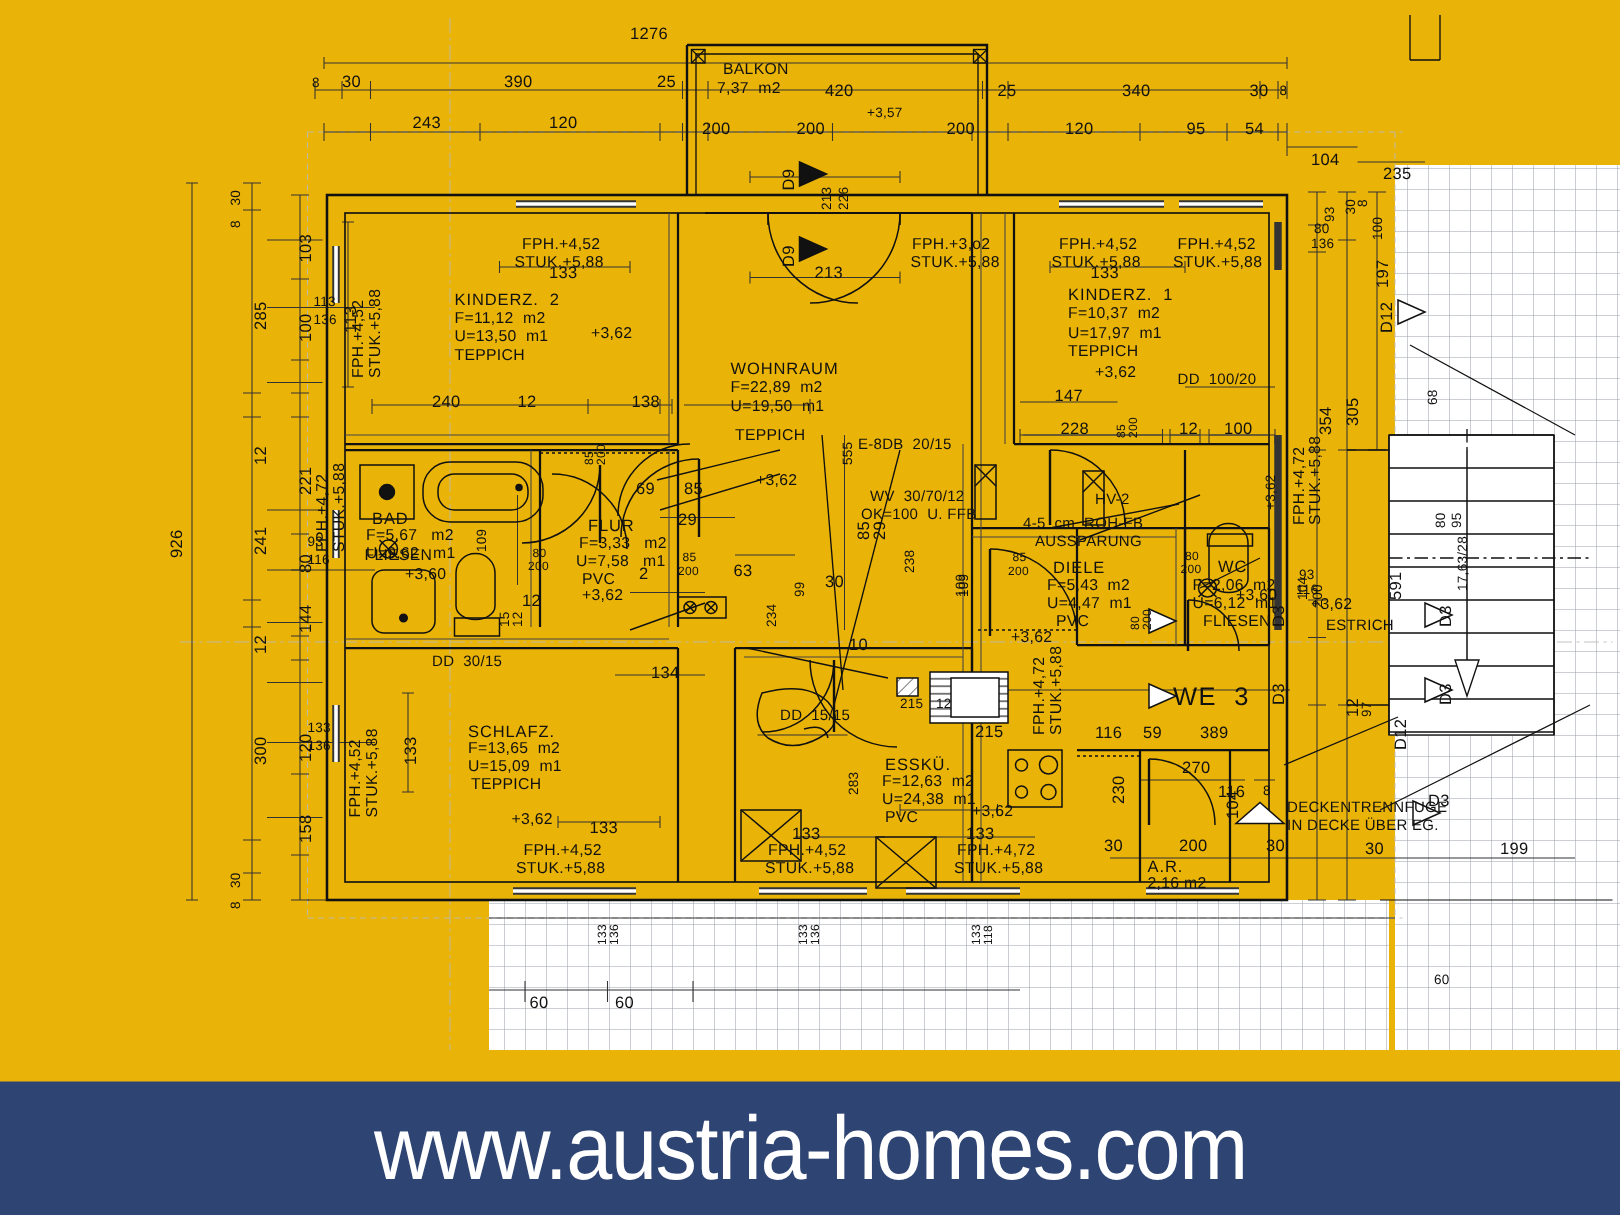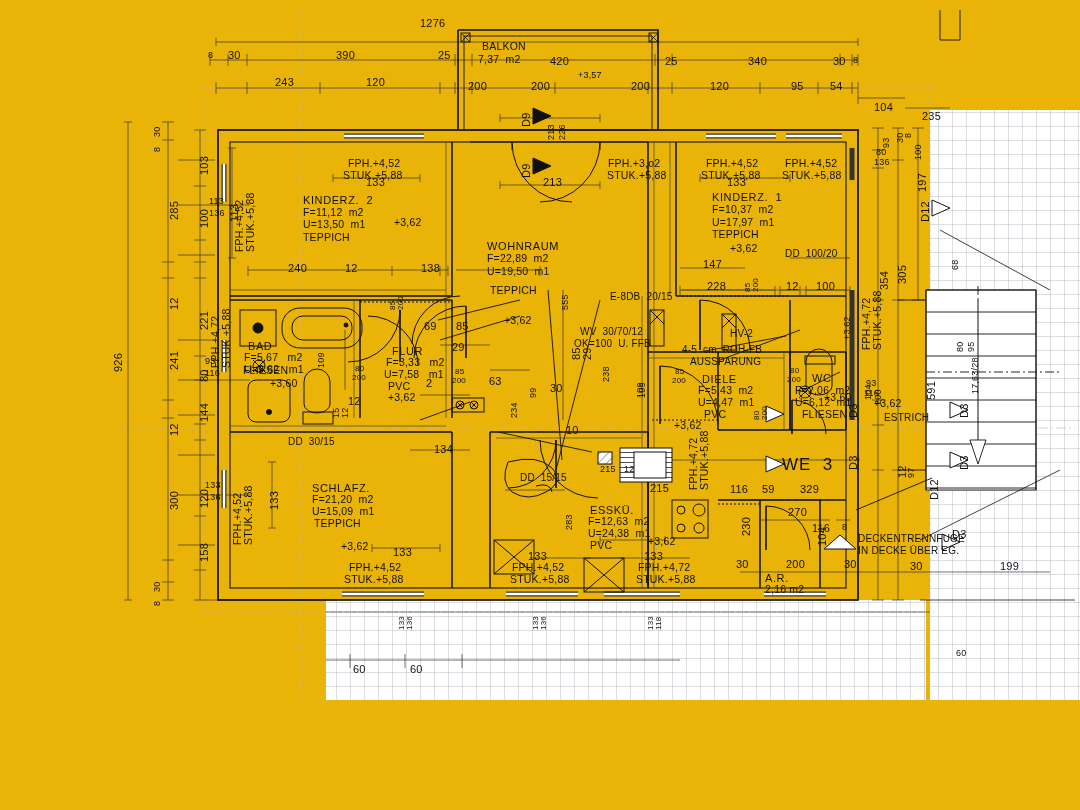--- a/index.html
+++ b/index.html
@@ -526,21 +526,21 @@
   <div class="lbl dimsm rot90" style="left:546px; top:140px;">213</div>
   <div class="lbl dimsm rot90" style="left:557px; top:140px;">226</div>
   <div class="lbl dim" style="left:543px; top:176px;">213</div>
   <div class="lbl room" style="left:608px; top:158px;">FPH.+3,o2</div>
   <div class="lbl room" style="left:607px; top:170px;">STUK.+5,88</div>
   <div class="lbl roomn" style="left:487px; top:240px;">WOHNRAUM</div>
   <div class="lbl room" style="left:487px; top:253px;">F=22,89  m2</div>
   <div class="lbl room" style="left:487px; top:266px;">U=19,50  m1</div>
   <div class="lbl room" style="left:490px; top:285px;">TEPPICH</div>
   <div class="lbl dimsm rot90" style="left:560px; top:310px;">555</div>
-  <div class="lbl note" style="left:610px; top:291px;">E-8DB  20/15</div>
+  <div class="lbl note" style="left:572px; top:291px;">E-8DB  20/15</div>
   <div class="lbl note" style="left:580px; top:326px;">WV  30/70/12</div>
   <div class="lbl note" style="left:574px; top:338px;">OK=100  U. FFB</div>
   <div class="lbl dimsm rot90" style="left:601px; top:382px;">238</div>
   <div class="lbl dimsm rot90" style="left:635px; top:398px;">109</div>
 
   <div class="lbl room" style="left:706px; top:158px;">FPH.+4,52</div>
   <div class="lbl room" style="left:701px; top:170px;">STUK.+5,88</div>
   <div class="lbl room" style="left:785px; top:158px;">FPH.+4,52</div>
   <div class="lbl room" style="left:782px; top:170px;">STUK.+5,88</div>
   <div class="lbl dim" style="left:727px; top:176px;">133</div>
@@ -615,21 +615,21 @@
   <div class="lbl room" style="left:802px; top:409px;">FLIESEN</div>
   <div class="lbl room" style="left:824px; top:392px;">+3,60</div>
   <div class="lbl dimxs" style="left:790px; top:367px;">80</div>
   <div class="lbl dimxs" style="left:787px; top:376px;">200</div>
   <div class="lbl dimsm rot90" style="left:842px; top:340px;">+3,62</div>
 
   <div class="lbl room rot90" style="left:232px; top:545px;">FPH.+4,52</div>
   <div class="lbl room rot90" style="left:243px; top:545px;">STUK.+5,88</div>
   <div class="lbl dim rot90" style="left:268px; top:510px;">133</div>
   <div class="lbl roomn" style="left:312px; top:482px;">SCHLAFZ.</div>
-  <div class="lbl room" style="left:312px; top:494px;">F=21,20  m2</div>
+  <div class="lbl room" style="left:312px; top:494px;">F=13,65  m2</div>
   <div class="lbl room" style="left:312px; top:506px;">U=15,09  m1</div>
   <div class="lbl room" style="left:314px; top:518px;">TEPPICH</div>
   <div class="lbl room" style="left:341px; top:541px;">+3,62</div>
   <div class="lbl dim" style="left:393px; top:546px;">133</div>
   <div class="lbl room" style="left:349px; top:562px;">FPH.+4,52</div>
   <div class="lbl room" style="left:344px; top:574px;">STUK.+5,88</div>
 
   <div class="lbl note" style="left:520px; top:472px;">DD  15/15</div>
   <div class="lbl dimsm rot90" style="left:564px; top:530px;">283</div>
   <div class="lbl roomn" style="left:590px; top:504px;">ESSKÜ.</div>
@@ -645,21 +645,21 @@
   <div class="lbl room" style="left:636px; top:574px;">STUK.+5,88</div>
   <div class="lbl dim" style="left:650px; top:482px;">215</div>
   <div class="lbl dimsm" style="left:600px; top:464px;">215</div>
   <div class="lbl dimsm" style="left:624px; top:464px;">12</div>
   <div class="lbl room rot90" style="left:688px; top:490px;">FPH.+4,72</div>
   <div class="lbl room rot90" style="left:699px; top:490px;">STUK.+5,88</div>
 
   <div class="lbl big" style="left:782px; top:455px;">WE  3</div>
   <div class="lbl dim" style="left:730px; top:483px;">116</div>
   <div class="lbl dim" style="left:762px; top:483px;">59</div>
-  <div class="lbl dim" style="left:800px; top:483px;">329</div>
+  <div class="lbl dim" style="left:800px; top:483px;">389</div>
   <div class="lbl dim" style="left:788px; top:506px;">270</div>
   <div class="lbl dim" style="left:812px; top:522px;">116</div>
   <div class="lbl dimsm" style="left:842px; top:522px;">8</div>
   <div class="lbl dim rot90" style="left:740px; top:536px;">230</div>
   <div class="lbl dim" style="left:736px; top:558px;">30</div>
   <div class="lbl dim" style="left:786px; top:558px;">200</div>
   <div class="lbl dim" style="left:844px; top:558px;">30</div>
   <div class="lbl dim" style="left:910px; top:560px;">30</div>
   <div class="lbl dim" style="left:1000px; top:560px;">199</div>
   <div class="lbl dim rot90" style="left:816px; top:546px;">104</div>
@@ -705,13 +705,16 @@
 
   <div class="lbl dimxs rot90" style="left:398px; top:630px;">133</div>
   <div class="lbl dimxs rot90" style="left:406px; top:630px;">136</div>
   <div class="lbl dimxs rot90" style="left:532px; top:630px;">133</div>
   <div class="lbl dimxs rot90" style="left:540px; top:630px;">136</div>
   <div class="lbl dimxs rot90" style="left:647px; top:630px;">133</div>
   <div class="lbl dimxs rot90" style="left:655px; top:630px;">118</div>
   <div class="lbl dim" style="left:353px; top:663px;">60</div>
   <div class="lbl dim" style="left:410px; top:663px;">60</div>
 
+  <div id="watermark">
+    <span>www.austria-homes.com</span>
+  </div>
 </div>
 
 </body></html>

